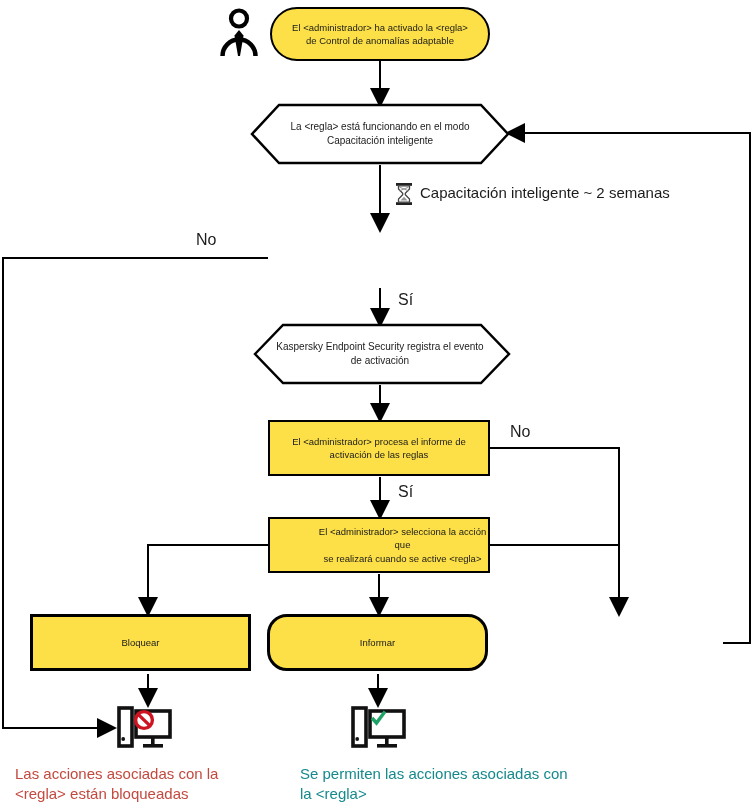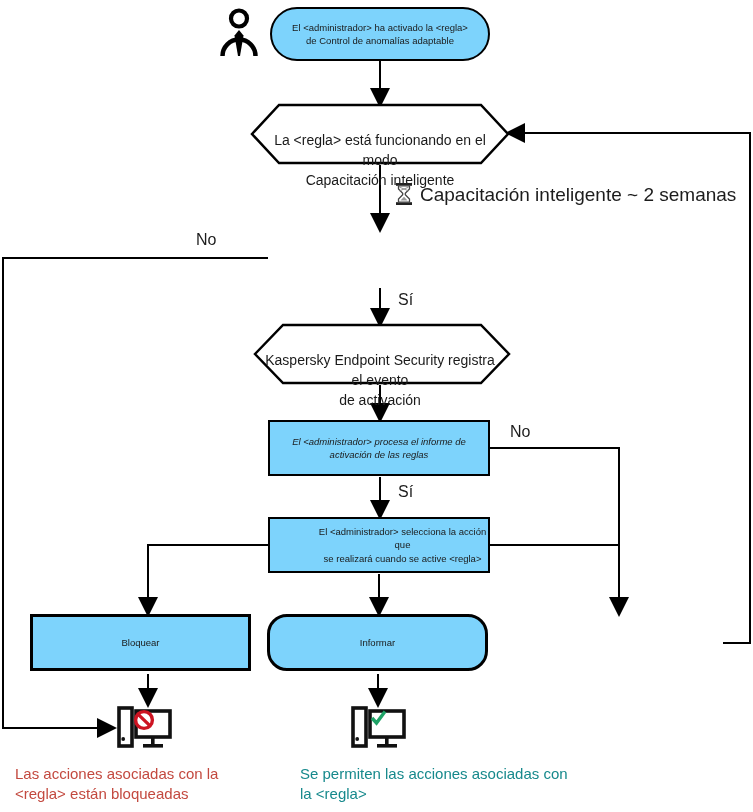--- a/index.html
+++ b/index.html
@@ -12,51 +12,50 @@
     background: #fff;
     overflow: hidden;
   }
   .layer { position: absolute; left: 0; top: 0; }
   .node-text {
     position: absolute;
     display: flex;
     align-items: center;
     justify-content: center;
     text-align: center;
-    font-size: 14px;
+    font-size: 10px;
     line-height: 1.42;
     color: #1a1a1a;
     white-space: pre-line;
-    margin-top: 27px;
   }
   .box {
     position: absolute;
     border: 2px solid #000;
-    background: #7dd3fc;
+    background: #fde047;
     display: flex;
     align-items: center;
     justify-content: center;
     text-align: center;
     font-size: 9.5px;
     line-height: 1.42;
     color: #1a1a1a;
     white-space: pre-line;
   }
   .box.thick { border-width: 3px; }
   .stadium { border-radius: 28px; }
   .branch-label {
     position: absolute;
     width: 44px;
     text-align: left;
     font-size: 16px;
     color: #1c1c1c;
   }
   .timer-label {
     position: absolute;
-    font-size: 19px;
+    font-size: 15px;
     color: #1c1c1c;
     white-space: nowrap;
   }
   .outcome-text {
     position: absolute;
     text-align: left;
     font-size: 15px;
     line-height: 1.3;
     white-space: pre-line;
   }
@@ -121,21 +120,21 @@
 
 
   <div class="branch-label" style="left:196px; top:231px;">No</div>
   <div class="branch-label" style="left:398px; top:291px;">Sí</div>
   <div class="branch-label" style="left:510px; top:423px;">No</div>
   <div class="branch-label" style="left:398px; top:483px;">Sí</div>
 
   <div class="node-text" style="left:260px; top:327px; width:240px; height:54px;">Kaspersky Endpoint Security registra el evento
 de activación</div>
 
-  <div class="box" style="left:268px; top:420px; width:222px; height:56px;font-style:italic;">El &lt;administrador&gt; procesa el informe de
+  <div class="box" style="left:268px; top:420px; width:222px; height:56px;">El &lt;administrador&gt; procesa el informe de
 activación de las reglas</div>
 
   <div class="box" style="left:268px; top:517px; width:222px; height:56px;padding-left:47px;">El &lt;administrador&gt; selecciona la acción que
 se realizará cuando se active &lt;regla&gt;</div>
 
   <div class="box thick" style="left:30px; top:614px; width:221px; height:57px;">Bloquear</div>
   <div class="box thick" style="left:267px; top:614px; width:221px; height:57px;border-radius:20px;">Informar</div>
 
   <div class="icon-wrap" style="left:116px; top:705px; width:56px; height:50px;">
     <svg width="56" height="50" viewBox="0 0 56 50" aria-hidden="true">

